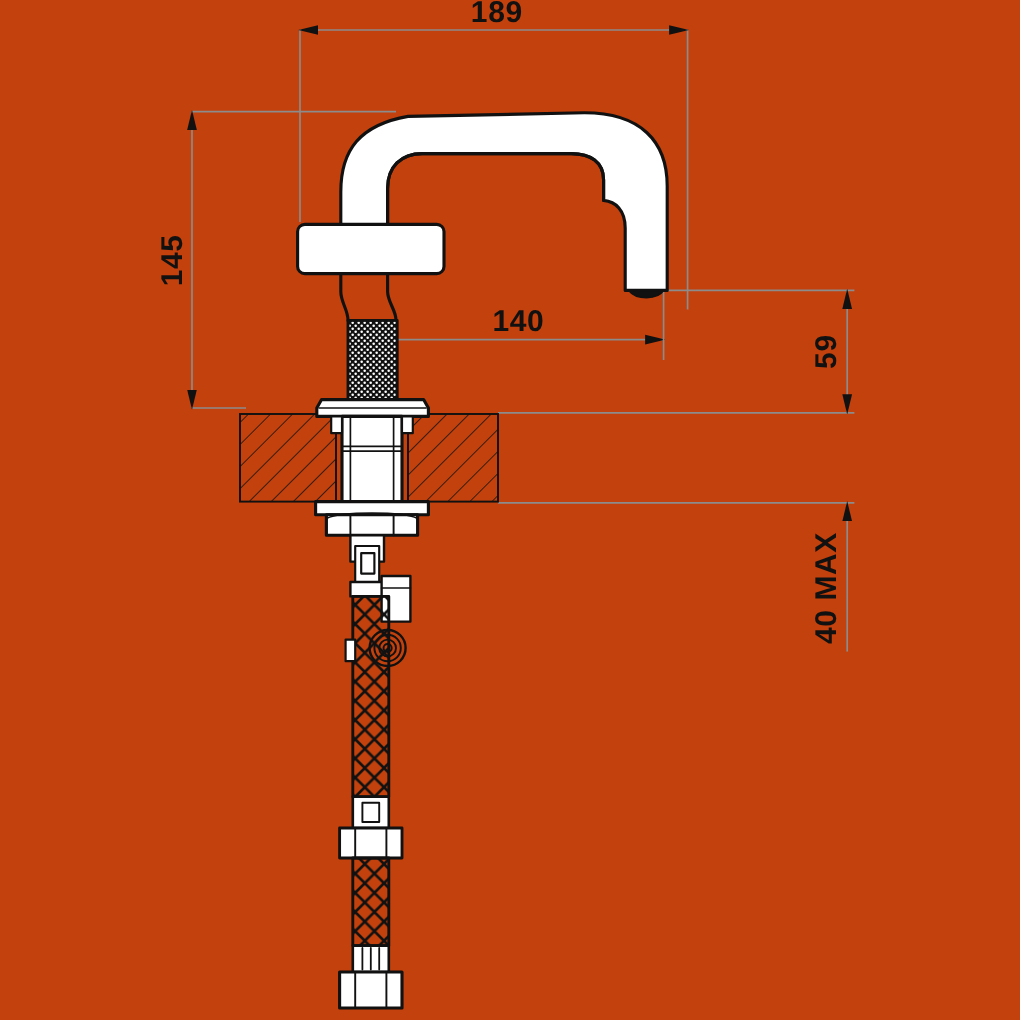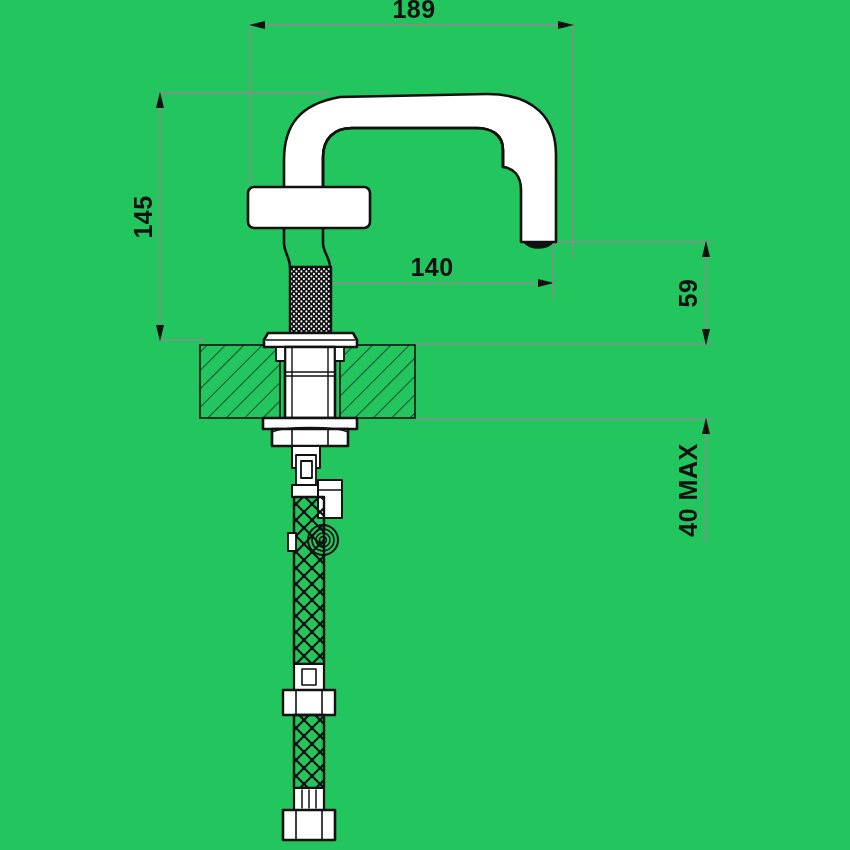--- a/index.html
+++ b/index.html
@@ -8,21 +8,21 @@
     padding: 0;
     background: #ffffff;
   }
   body {
     font-family: "Liberation Sans", sans-serif;
   }
   #drawing-root {
     position: relative;
     width: 850px;
     height: 850px;
-    background: #22c55e;
+    background: #c2410c;
     overflow: hidden;
   }
   #drawing-svg {
     display: block;
     width: 850px;
     height: 850px;
   }
   .dim-text {
     font-family: "Liberation Sans", sans-serif;
     font-weight: bold;

